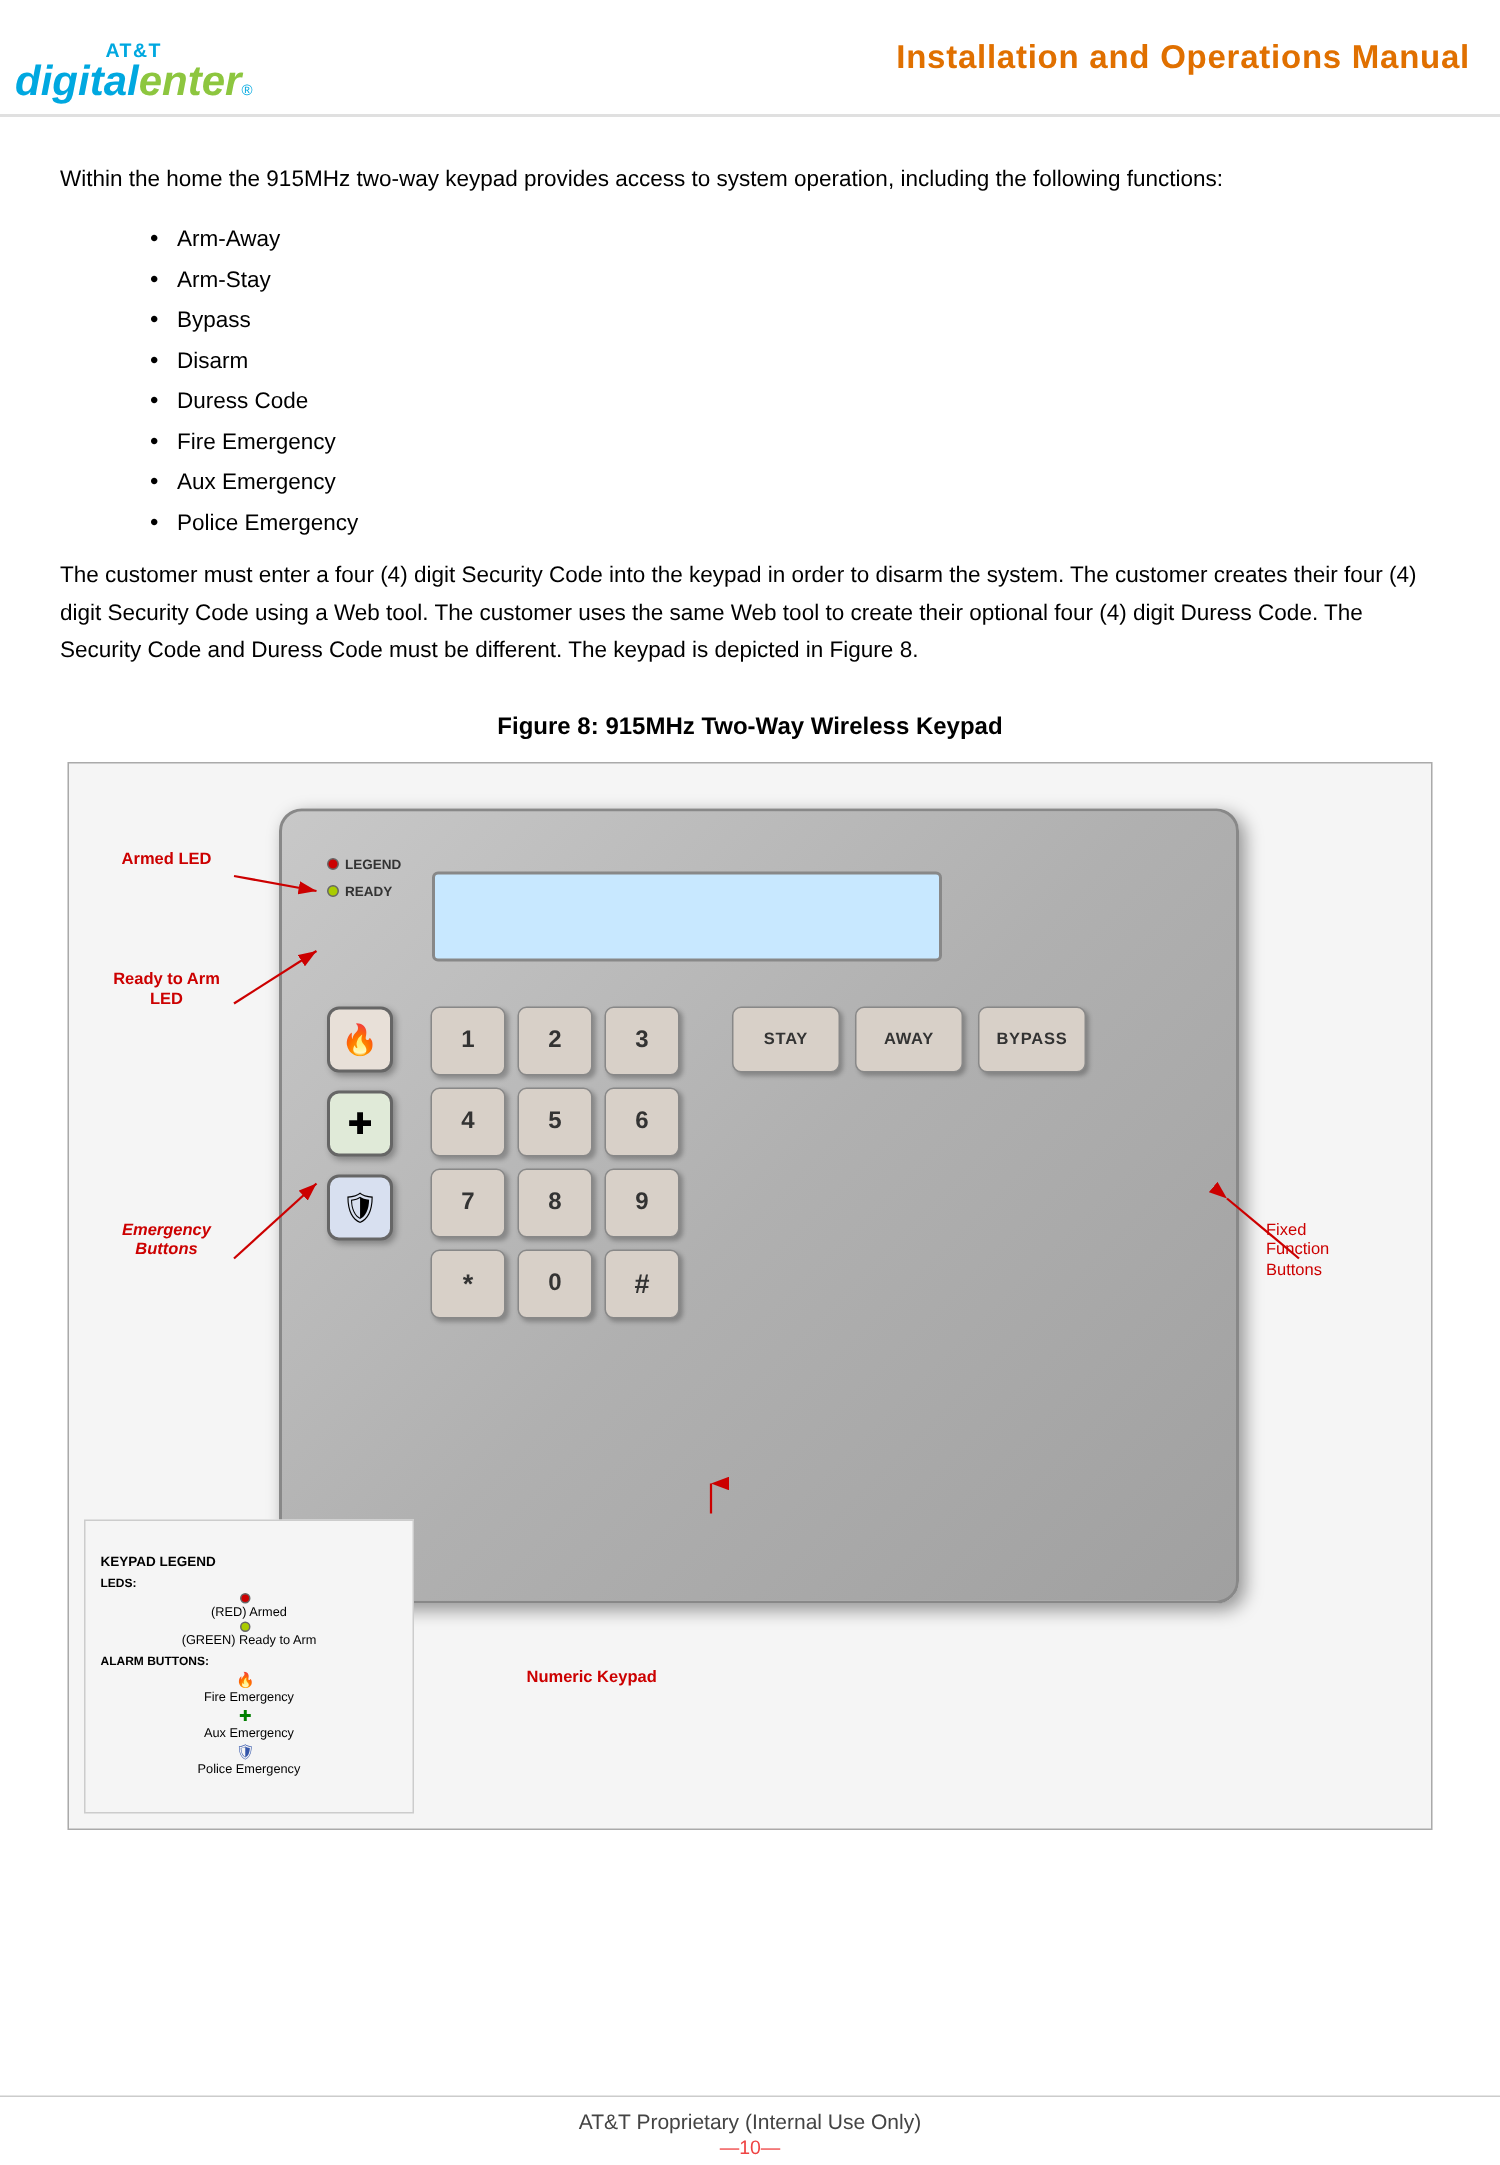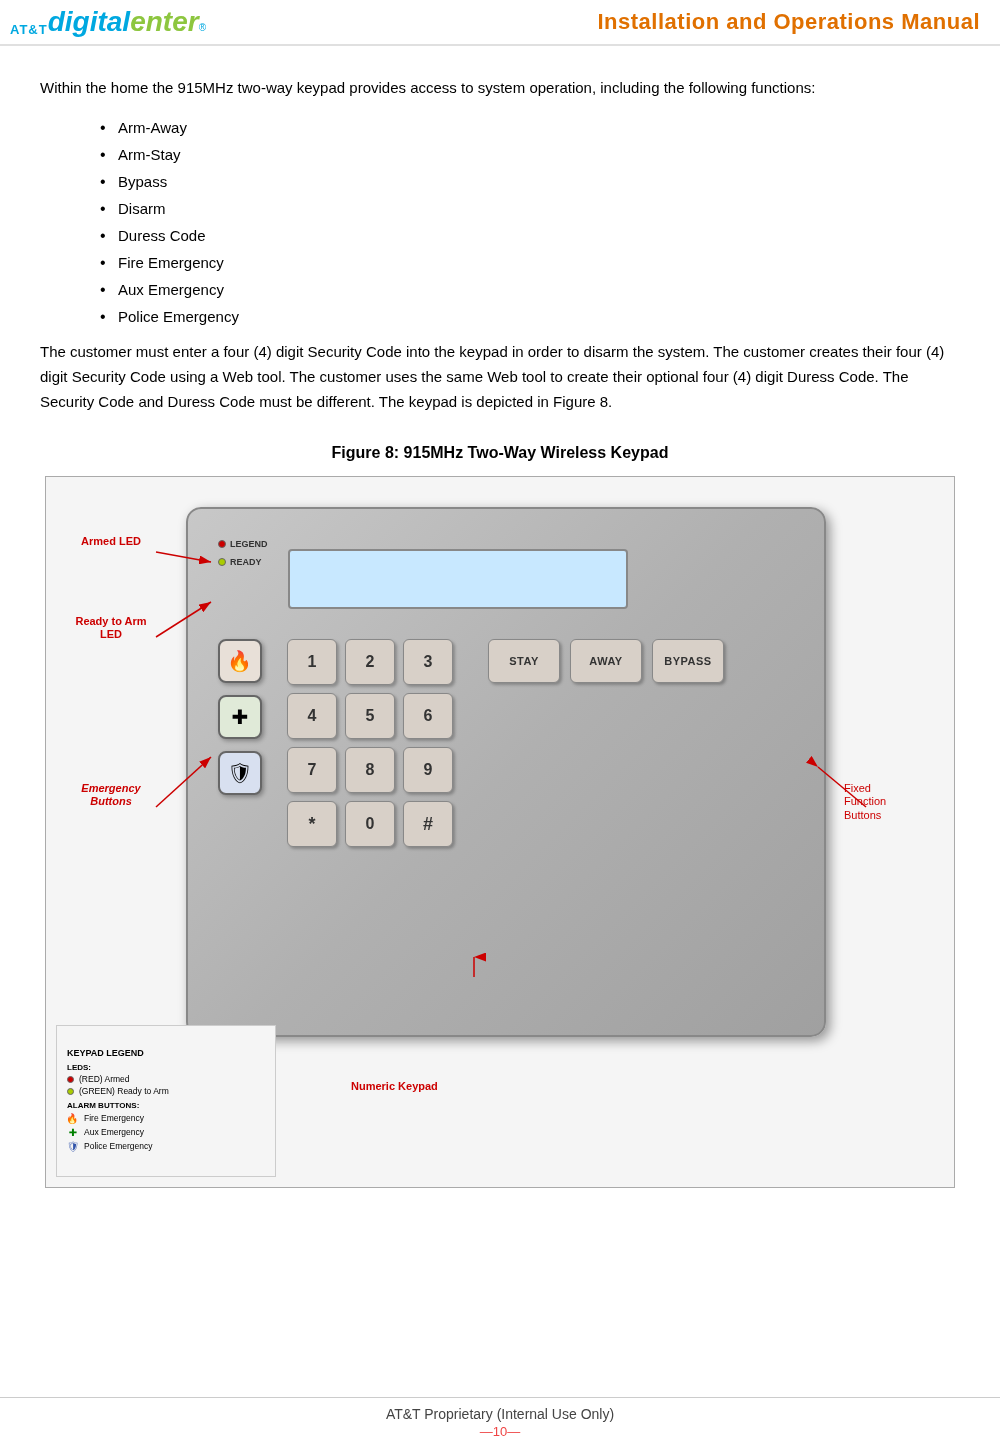--- a/index.html
+++ b/index.html
@@ -299,20 +299,21 @@
       font-weight: bold;
       font-size: 8px;
       margin: 5px 0 2px 0;
       text-transform: uppercase;
     }
     .legend-row {
       display: flex;
       align-items: center;
       margin-bottom: 2px;
       font-size: 8.5px;
+      flex-direction: column;
     }
     .legend-dot {
       width: 7px;
       height: 7px;
       border-radius: 50%;
       margin-right: 5px;
       border: 1px solid #666;
       flex-shrink: 0;
     }
     .legend-icon {
@@ -355,21 +356,21 @@
     .footer-page {
       font-size: 13px;
       color: #ef4444;
     }
   </style>
 </head>
 <body>
 
 <div class="header">
   <div class="logo-area">
-    <div style="display:flex;flex-direction:row;align-items:flex-end;">
+    <div style="display:flex;flex-direction:column;align-items:center;margin-top:19px;">
       <span class="logo-text-att">AT&amp;T</span>
       <div style="display:flex;align-items:baseline;">
         <span class="logo-text-digital">digital</span>
         <span class="logo-text-life">enter</span>
         <span class="logo-registered">®</span>
       </div>
     </div>
   </div>
   <div class="header-title">Installation and Operations Manual</div>
 </div>

